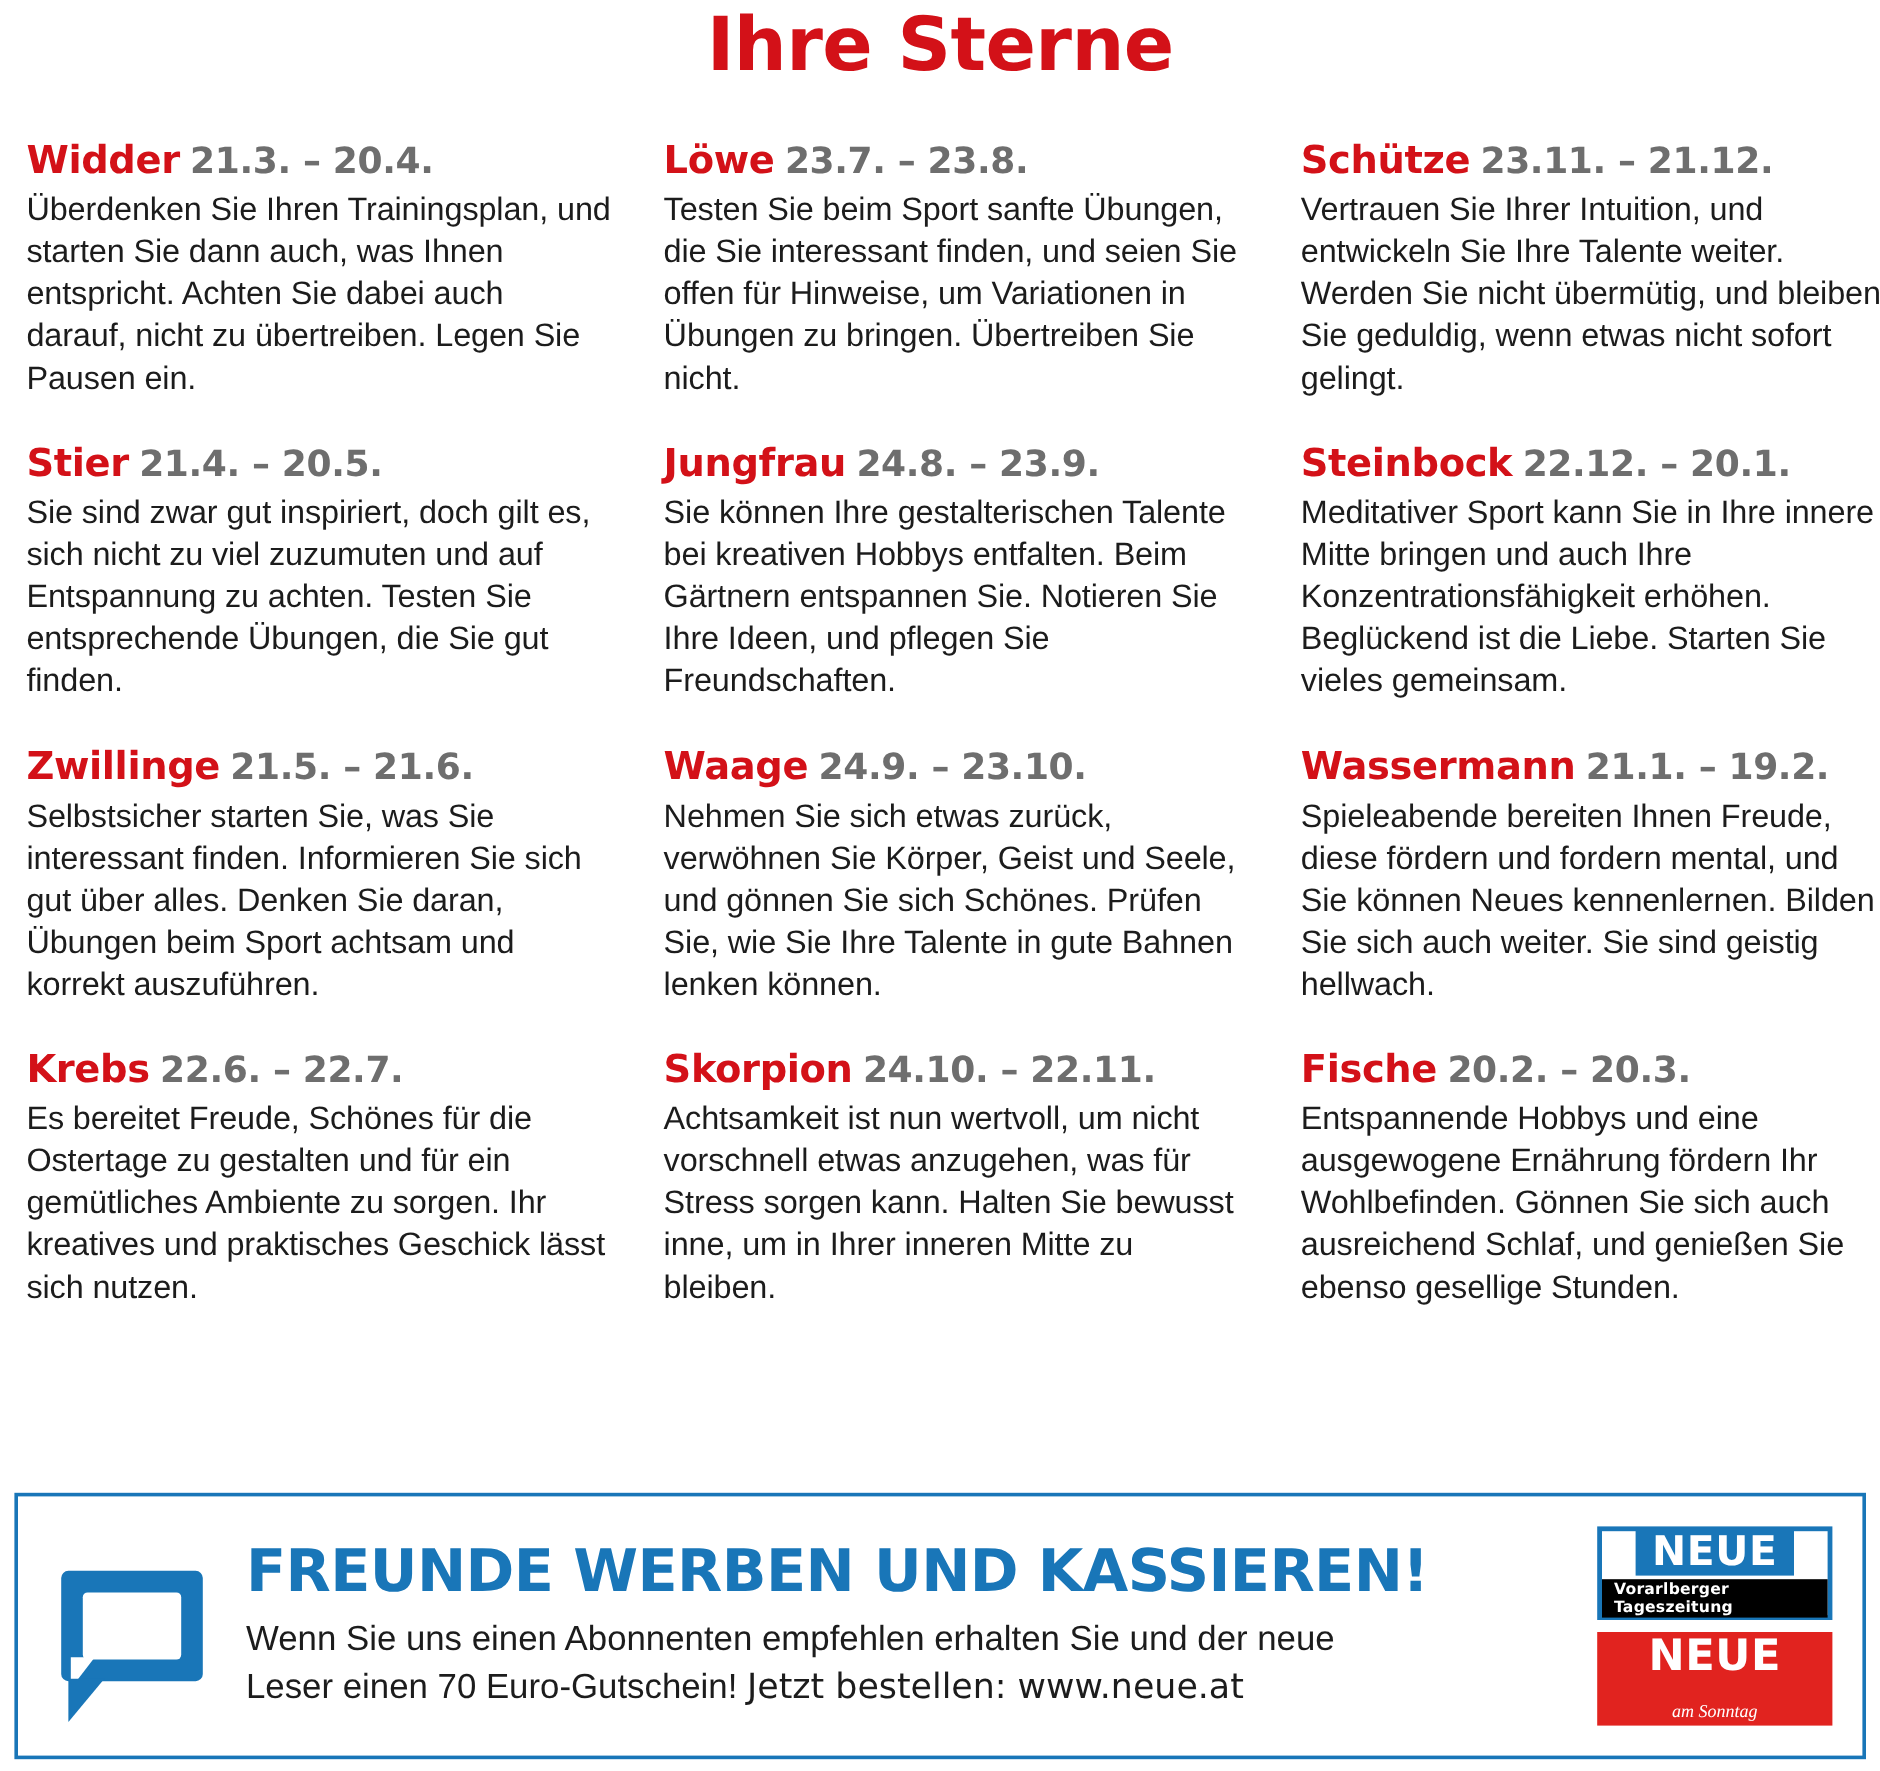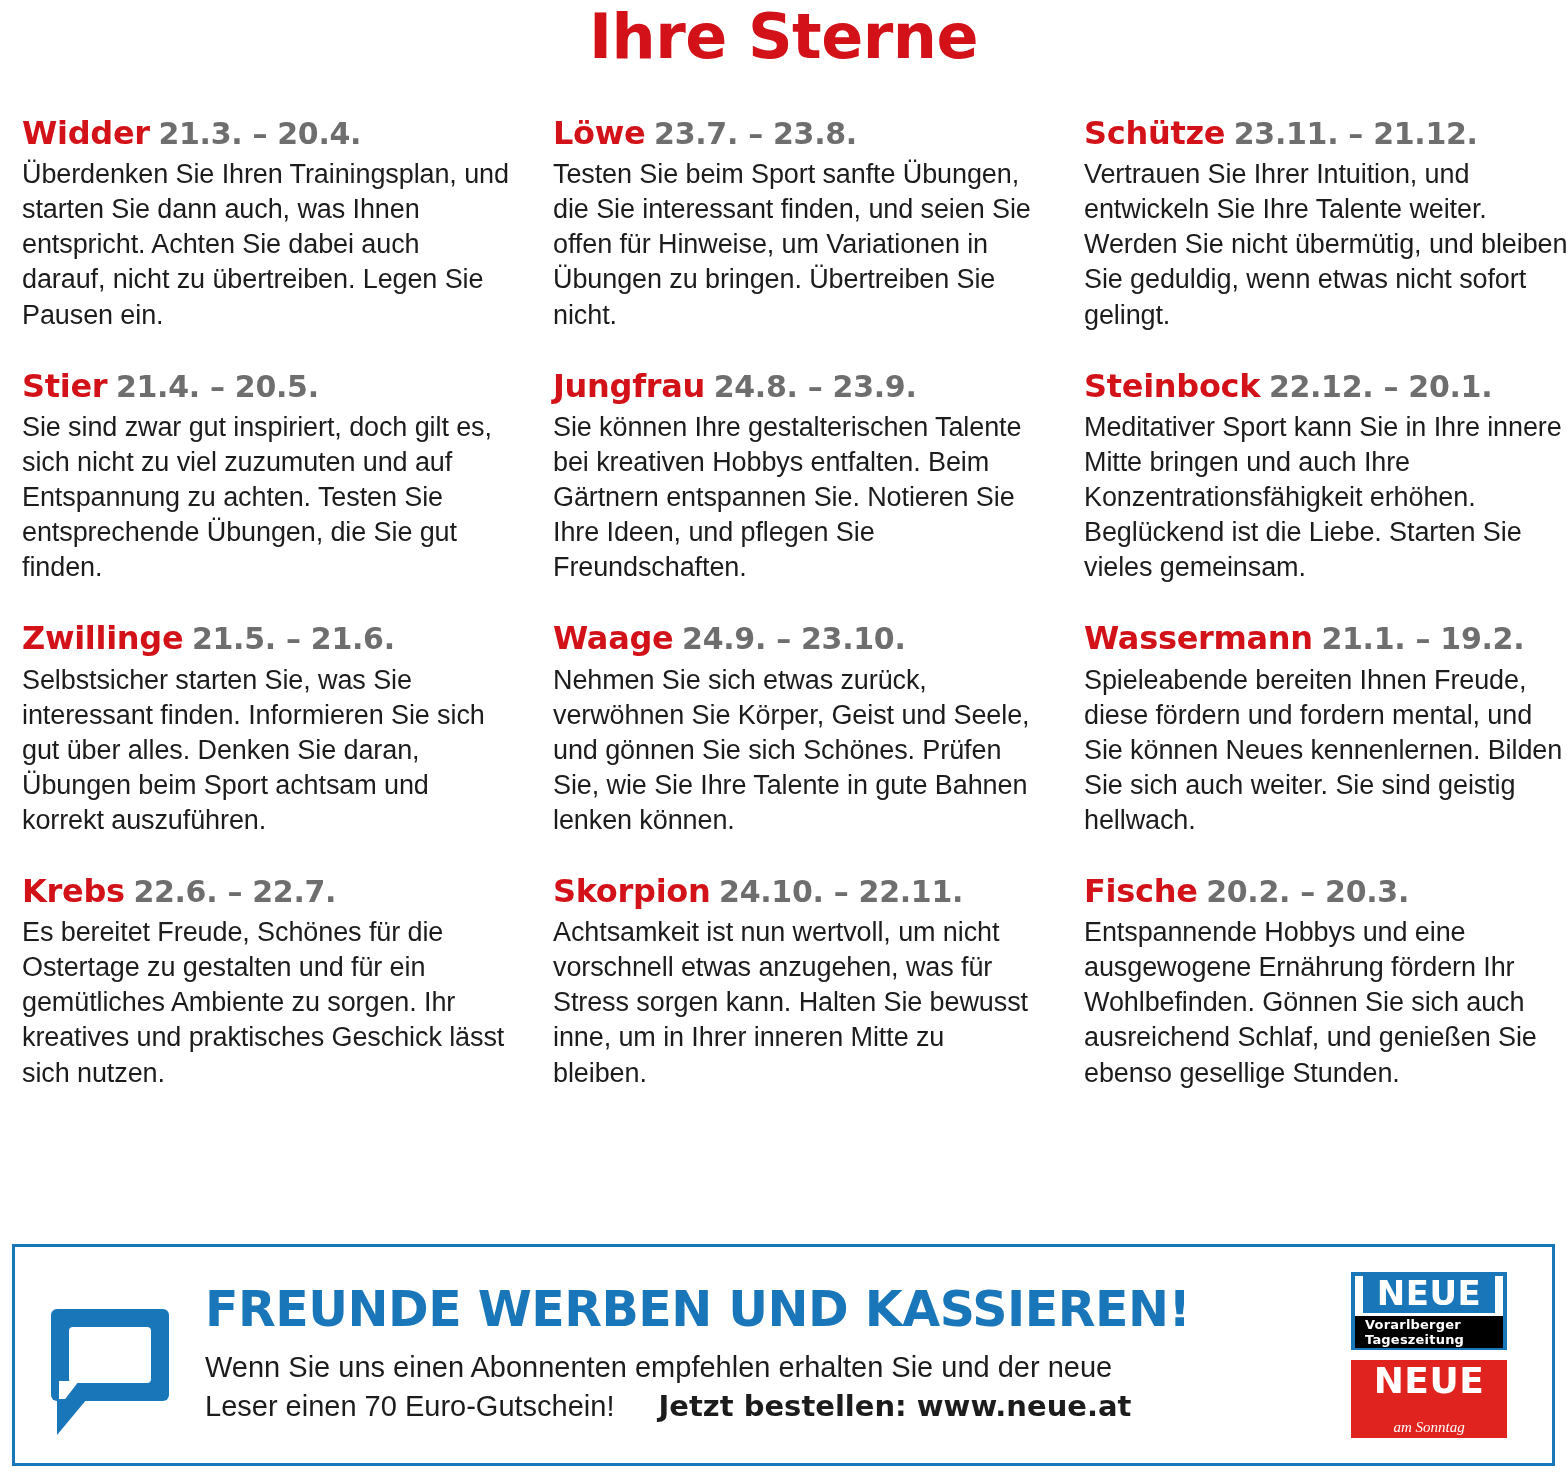--- a/index.html
+++ b/index.html
@@ -148,36 +148,35 @@
     margin-bottom: 12px;
   }
   .ad-line {
     font-family: "Liberation Sans", sans-serif;
     font-size: 29px;
     line-height: 1.35;
     color: #1c1c1c;
   }
   .ad-line b {
     font-family: "DejaVu Sans", sans-serif;
-    font-weight: bold;
-    margin-left: 36px;
+    font-weight: normal;
   }
 
   .ad-logos {
     width: 230px;
     flex: 0 0 230px;
     display: flex;
     flex-direction: column;
     gap: 10px;
     align-items: center;
     padding-right: 16px;
     box-sizing: border-box;
   }
   .logo-box {
-    width: 156px;
+    width: 196px;
     height: 78px;
     box-sizing: border-box;
     display: flex;
     flex-direction: column;
     align-items: center;
     justify-content: center;
   }
   .logo-blue {
     border: 4px solid #1976b8;
     background: #ffffff;

